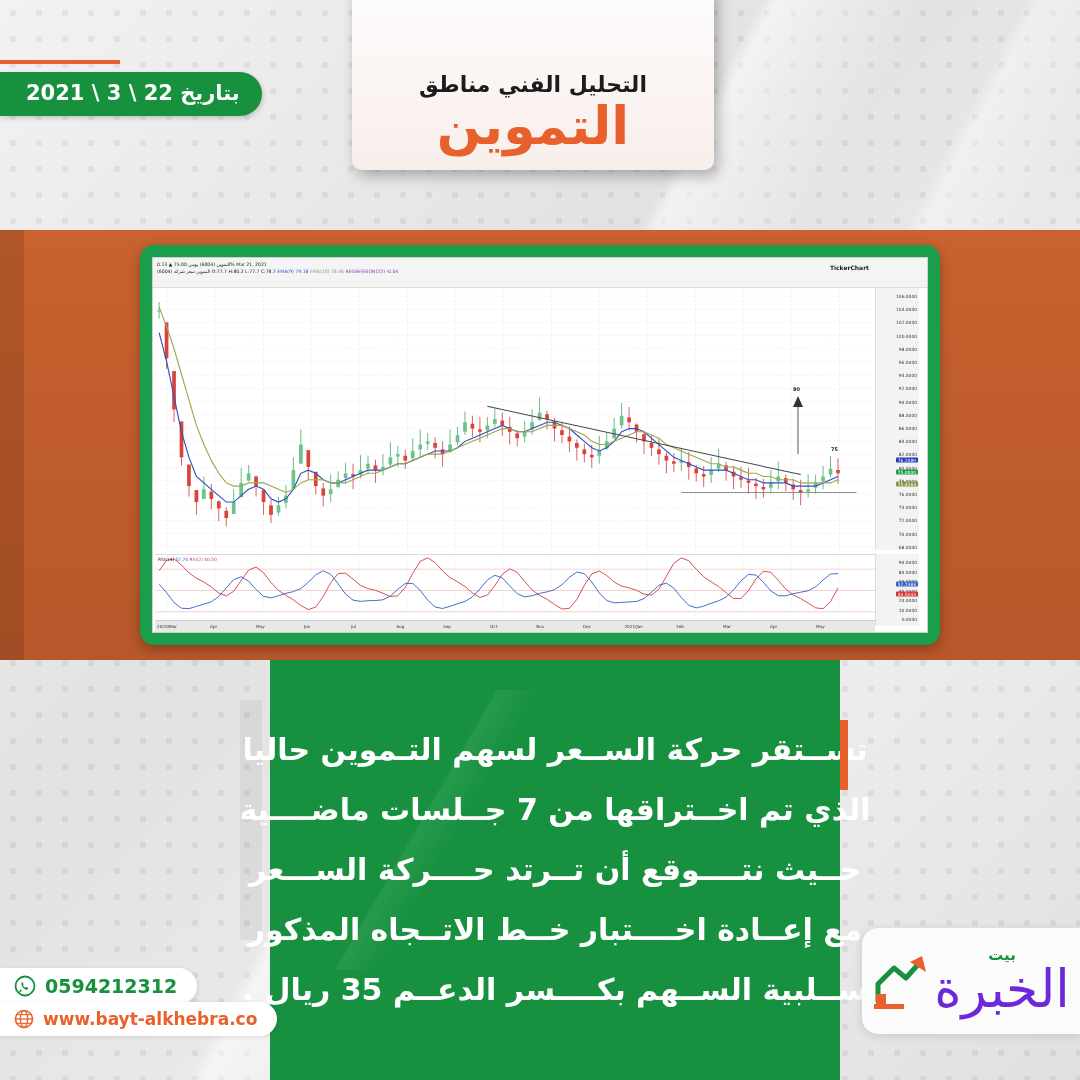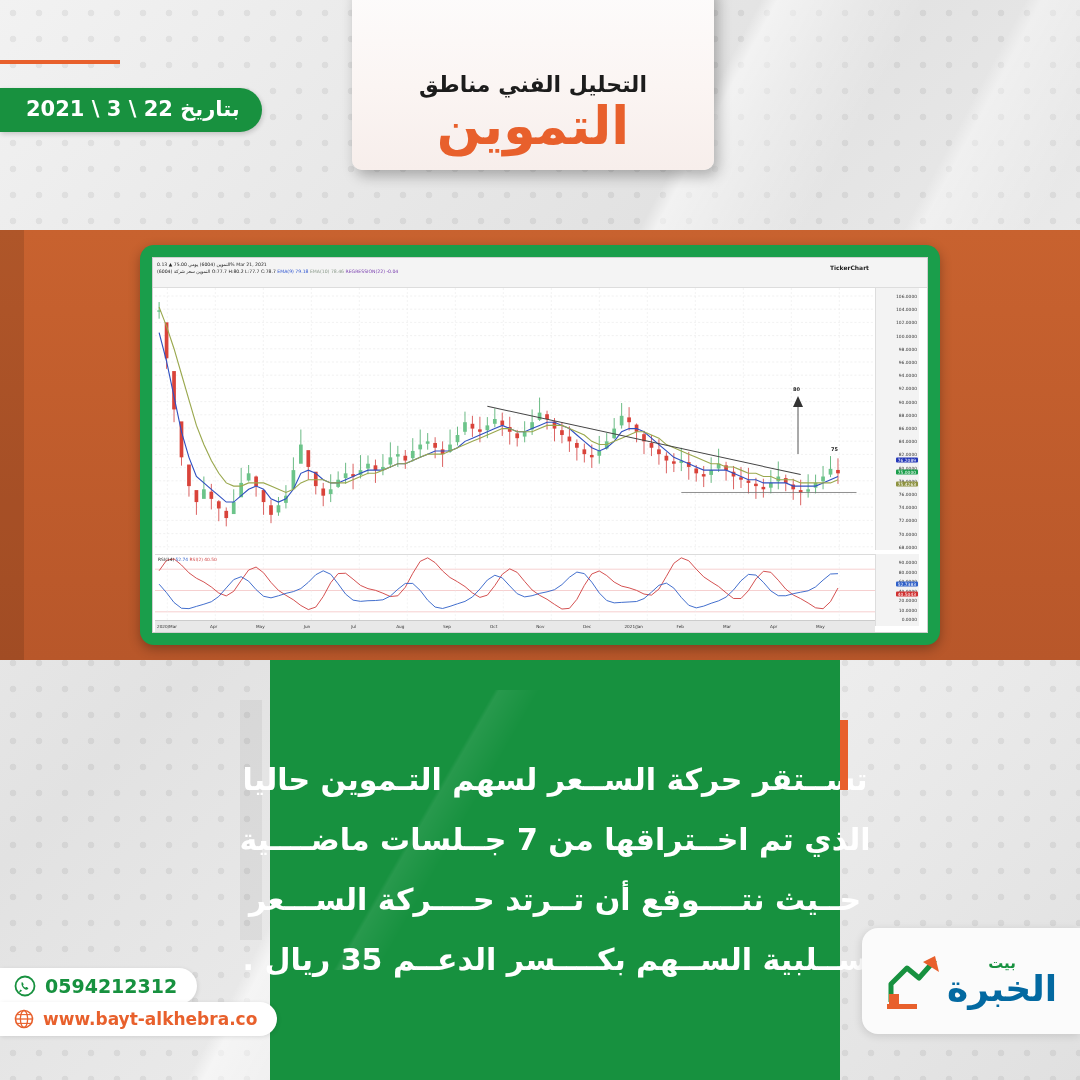--- a/index.html
+++ b/index.html
@@ -47,21 +47,21 @@
   .title-sub {
     font-size: 22px; font-weight: bold; color: #1c1c1c;
     letter-spacing: -.3px; line-height: 1.1;
   }
   .title-main {
     font-size: 52px; font-weight: bold; color: #e8602c;
     line-height: 1.05; margin-top: 2px;
   }
 
   .date-badge {
-    position: absolute; left: 0; top: 88px;
+    position: absolute; left: 0; top: 72px;
     background: #18913f;
     color: #fff; font-weight: bold; font-size: 21px;
     padding: 9px 22px 11px 26px;
     border-top-right-radius: 24px;
     border-bottom-right-radius: 24px;
     direction: rtl;
     box-shadow: 1px 2px 5px rgba(0,0,0,.18);
   }
   .date-rule {
     position: absolute; left: 0; top: 60px;
@@ -209,21 +209,21 @@
     width: 218px; height: 106px;
     background: #fbfbfb;
     border-top-left-radius: 16px;
     border-bottom-left-radius: 16px;
     display: flex; align-items: center; justify-content: center;
     box-shadow: -1px 2px 8px rgba(0,0,0,.12);
     direction: rtl; gap: 6px;
   }
   .logo-text { display: flex; flex-direction: column; align-items: center; }
   .logo-bayt { font-size: 15px; font-weight: bold; color: #17913f; line-height: 1; }
-  .logo-khebra { font-size: 36px; font-weight: bold; color: #0369a1; line-height: 1; }
+  .logo-khebra { font-size: 52px; font-weight: normal; color: #6d28d9; line-height: 1; }
 
   svg { display: block; }
 </style>
 </head>
 <body>
 
 <div class="bg-base"></div>
 <div class="bg-dots"></div>
 <div class="bg-diag"></div>
 
@@ -586,20 +586,21 @@
   </div>
 </div>
 
 <div class="panel-accent2"></div>
 <div class="text-panel">
   <div class="wm"></div>
   <div class="body-text" id="analysis-body">
       <p>تســتقر حركة الســعر لسهم التـموين حاليا</p>
       <p>الذي تم اخــتراقها من 7 جــلسات ماضــــية</p>
       <p>حــيث نتــــوقع أن تــرتد حــــركة الســـعر</p>
+      <p>مع إعــادة اخــــتبار خــط الاتــجاه المذكور</p>
       <p>ســلبية الســهم بكــــسر الدعــم 35 ريال .</p>
     </div>
 </div>
 <div class="panel-accent"></div>
 
 <div class="pill pill-phone">
   <svg width="22" height="22" viewBox="0 0 22 22">
     <circle cx="11" cy="11" r="9.5" fill="none" stroke="#17913f" stroke-width="1.8"></circle>
     <path d="M7.5 7.6c.4-.5 1.1-.4 1.4.2l.6 1.1c.2.4.1.7-.2 1l-.4.4c.5 1.1 1.3 1.9 2.4 2.4l.4-.4c.3-.3.6-.4 1-.2l1.1.6c.6.3.7 1 .2 1.4-1.1 1-2.6.7-4.2-.7-1.6-1.4-2.5-3.2-2.3-4.6.05-.5.1-.9.0-1.2z" fill="#17913f"></path>
     <path d="M4.6 18l1.6-3.6 2 1.3z" fill="#17913f"></path>

